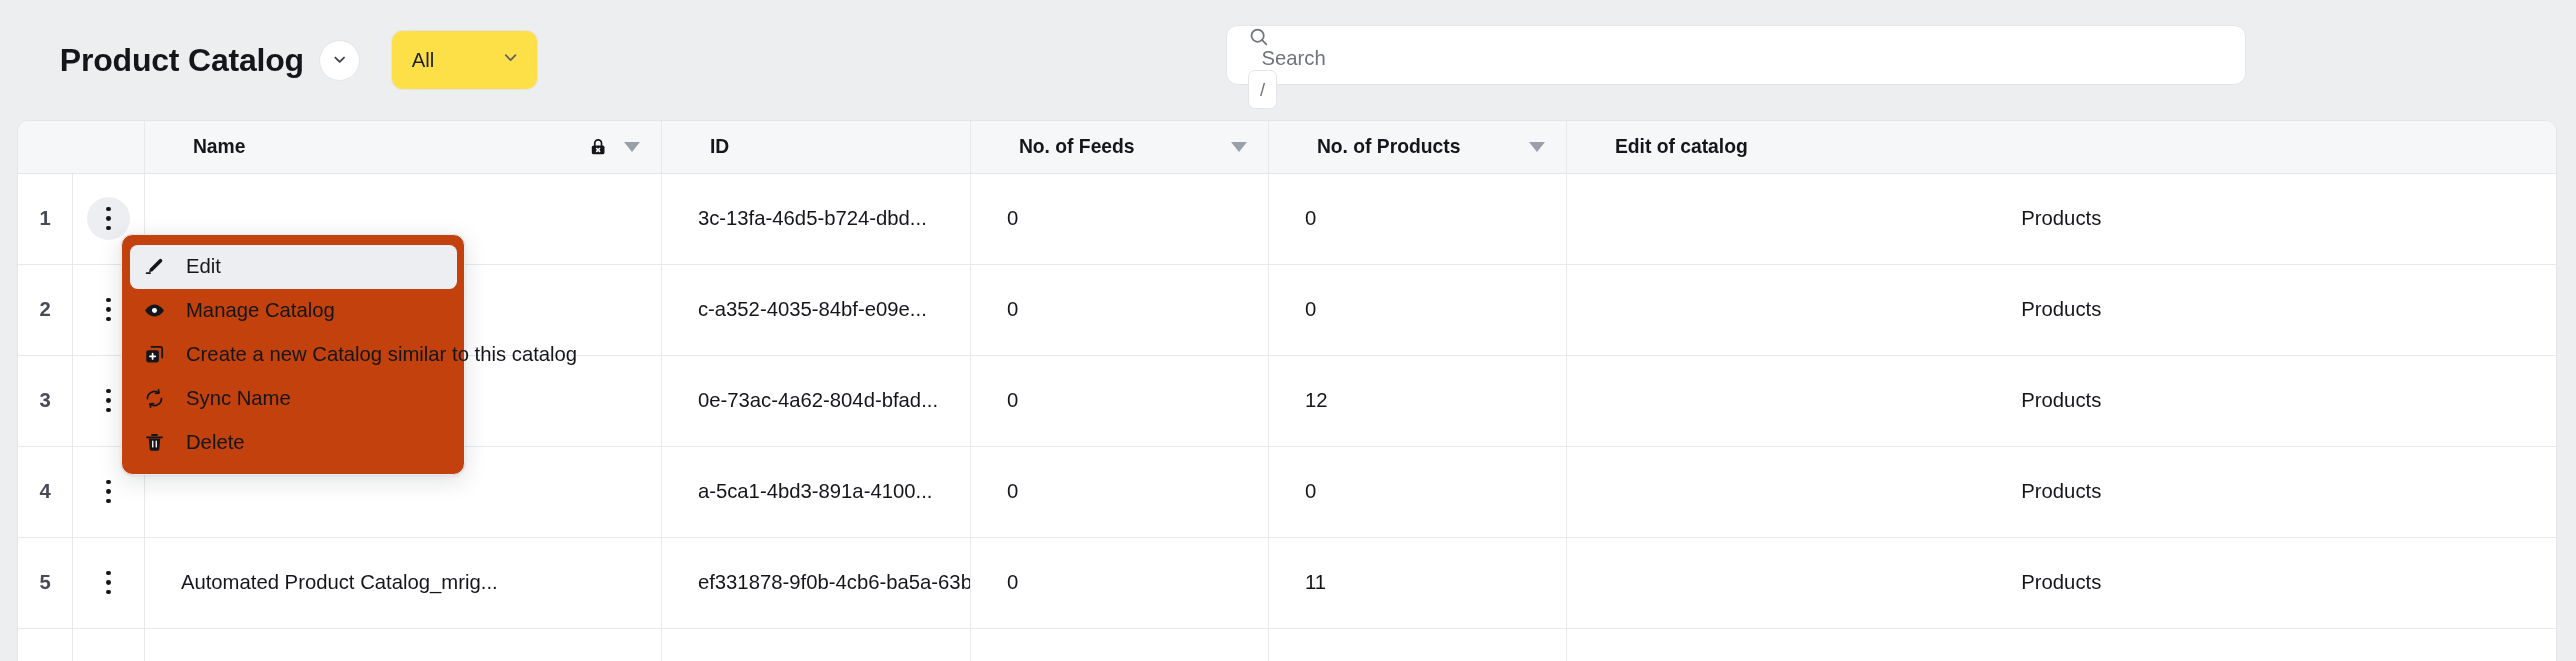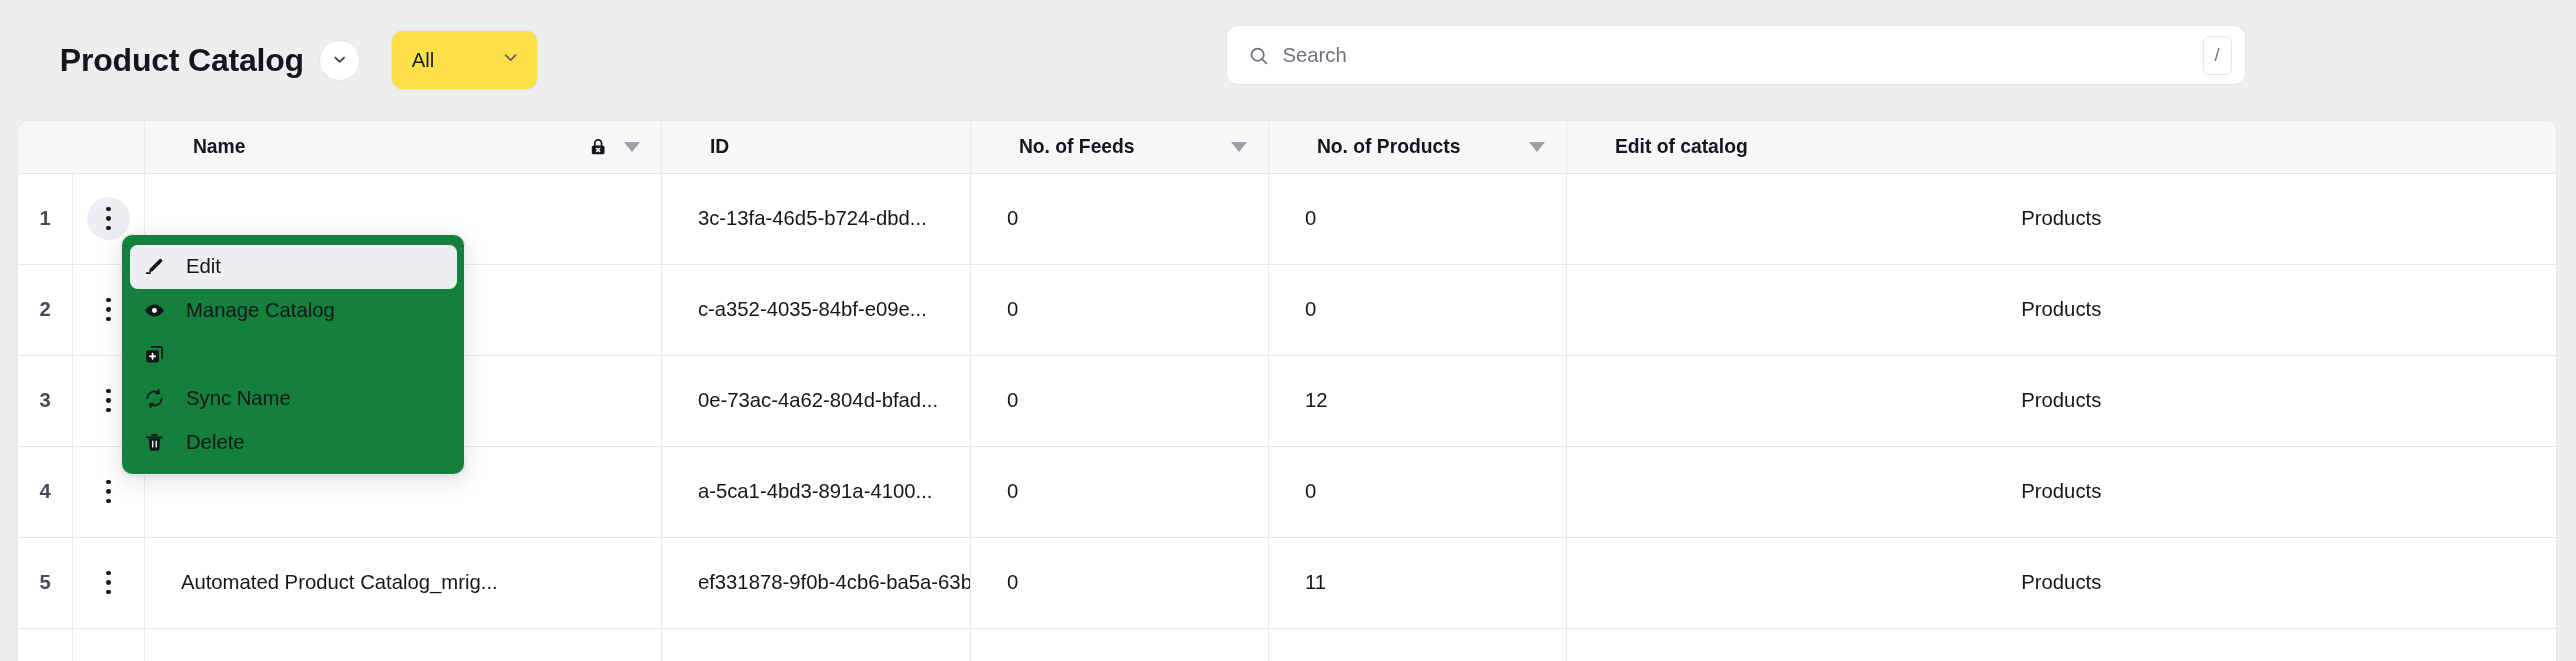--- a/index.html
+++ b/index.html
@@ -62,23 +62,23 @@
   .search-wrap {
     position: absolute;
     left: 1194px;
     top: 25px;
     width: 1020px;
     height: 60px;
     background: #ffffff;
     border: 1px solid #e3e5e8;
     border-radius: 11.6px;
     display: flex;
-    align-items: center;
     padding: 0 13.5px 0 21px;
     cursor: text;
+    flex-direction: column;
   }
   .search-icon { flex: 0 0 auto; display: flex; align-items: center; }
   .search-input {
     flex: 1 1 auto;
     border: none;
     outline: none;
     background: transparent;
     font-family: "Liberation Sans", sans-serif;
     font-size: 20.3px;
     color: #1d1f24;
@@ -179,21 +179,21 @@
   .kebab-btn.active { background: #eceef1; }
   .kebab-dots { display: flex; flex-direction: column; gap: 4.8px; align-items: center; }
   .kebab-dots i { width: 4.8px; height: 4.8px; border-radius: 50%; background: #15161a; display: block; }
 
   
   .ctx-menu {
     position: absolute;
     left: 103px;
     top: 113px;
     width: 344px;
-    background: #15803d;
+    background: #c2410c;
     border: 1px solid #eaecef;
     border-radius: 11.6px;
     box-shadow: 0 5.8px 25px rgba(16,20,30,0.13), 0 1px 3.9px rgba(16,20,30,0.07);
     padding: 9.7px 7.7px;
     z-index: 40;
   }
   .ctx-item {
     display: flex;
     align-items: center;
     height: 44px;
@@ -434,20 +434,21 @@
     </div>
 
     <div class="ctx-item">
       <span class="ctx-ico">
         <svg width="21" height="21" viewBox="0 0 24 24" fill="none">
           <path d="M8.5 3.2h10a2.3 2.3 0 0 1 2.3 2.3v10" stroke="#15161a" stroke-width="2" stroke-linecap="round"></path>
           <rect x="2.6" y="7" width="14.4" height="14" rx="2.3" fill="#15161a"></rect>
           <path d="M9.8 11v6M6.8 14h6" stroke="#ffffff" stroke-width="2" stroke-linecap="round"></path>
         </svg>
       </span>
+      <span>Create a new Catalog similar to this catalog</span>
     </div>
 
     <div class="ctx-item">
       <span class="ctx-ico">
         <svg width="21" height="21" viewBox="0 0 24 24" fill="none" stroke="#15161a" stroke-width="2" stroke-linecap="round" stroke-linejoin="round">
           <path d="M20 12a8 8 0 0 1-12.9 6.3"></path>
           <path d="M4 12a8 8 0 0 1 12.9-6.3"></path>
           <polyline points="16.6 2 16.9 5.8 13.2 6.2"></polyline>
           <polyline points="7.4 22 7.1 18.2 10.8 17.8"></polyline>
         </svg>

